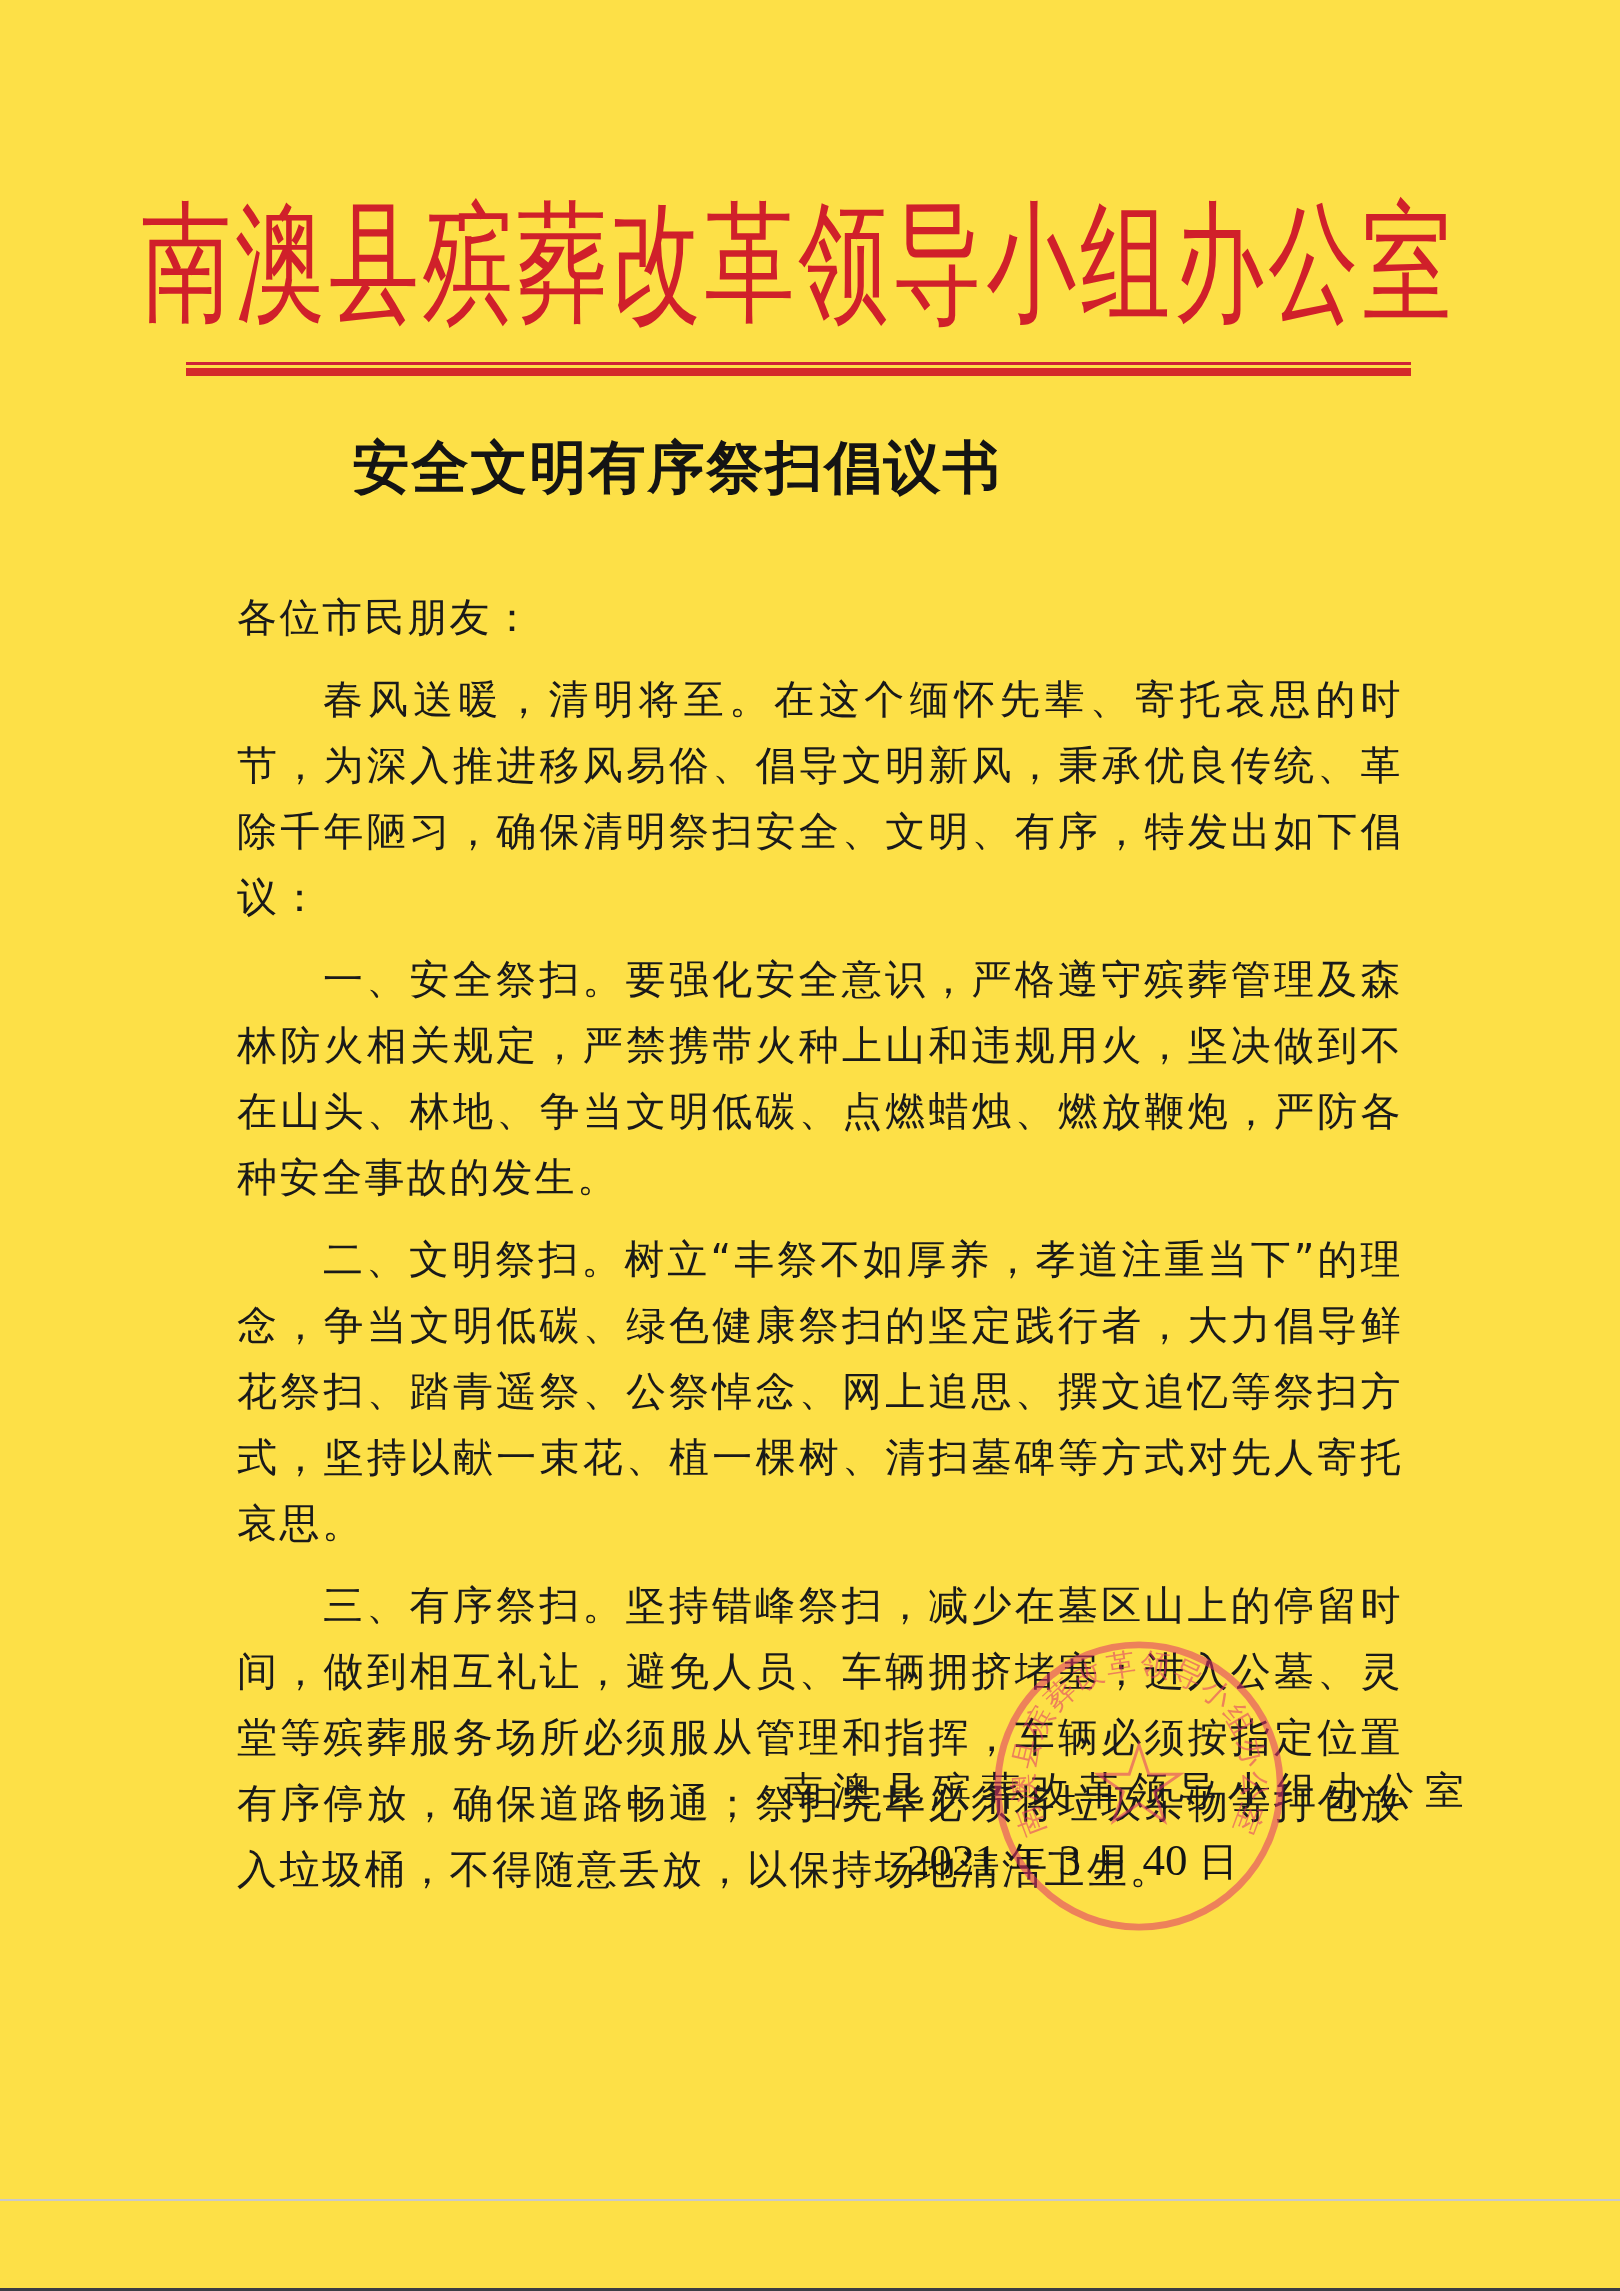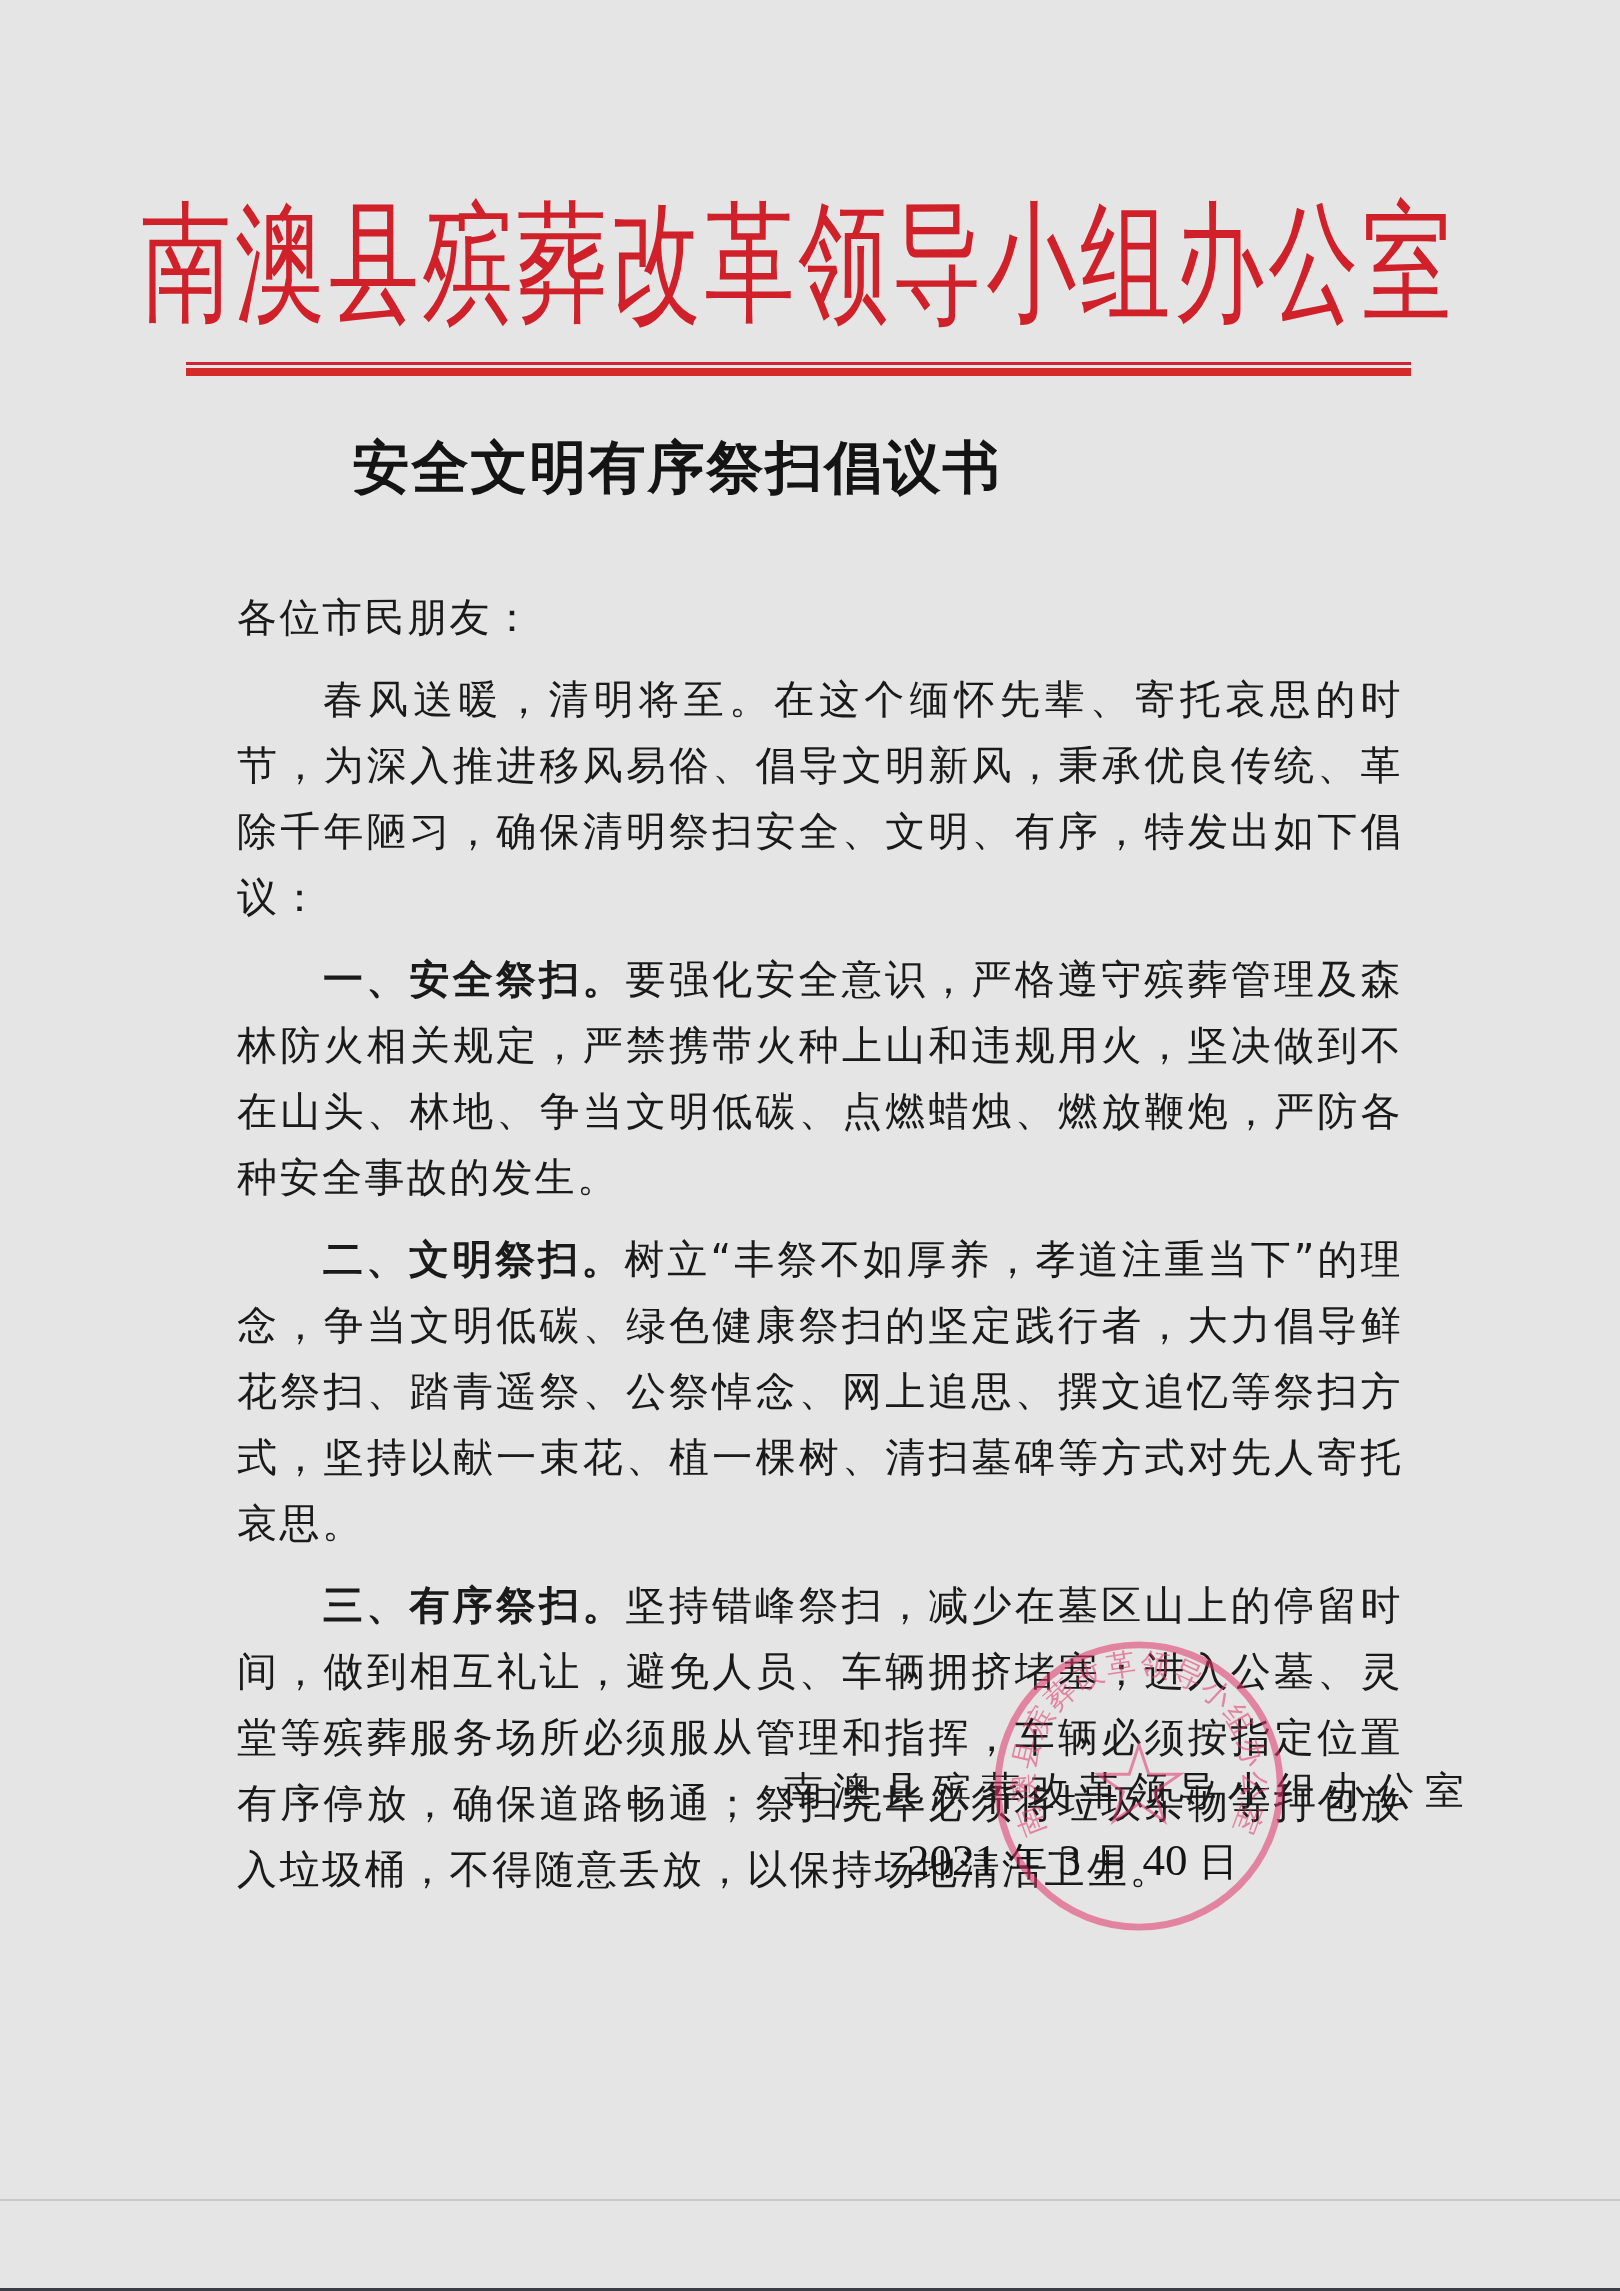--- a/index.html
+++ b/index.html
@@ -11,21 +11,21 @@
       width: 1620px;
       height: 2292px;
       position: relative;
       overflow: hidden;
       background: #fdfdfd;
     }
     .page {
       position: absolute;
       left: 0; top: 0;
       width: 1620px; height: 2292px;
-      background: #e5e5e5;
+      background: #fde047;
     }
     
     .org-header {
       position: absolute;
       left: 186px;
       top: 192px;
       width: 1225px;
       height: 142px;
       display: flex;
       justify-content: center;
@@ -89,21 +89,21 @@
     .salutation {
       margin: 16px;
       white-space: nowrap;
     }
     .para {
       margin: 16px;
       text-indent: 86px;
       text-align: justify;
     }
     .lead {
-      font-weight: bold;
+      font-weight: normal;
     }
     
     .signature {
       position: absolute;
       left: 784px;
       top: 1759px;
       width: 608px;
       font-family: "DejaVu Sans", sans-serif;
       font-size: 39px;
       letter-spacing: 10.3px;

